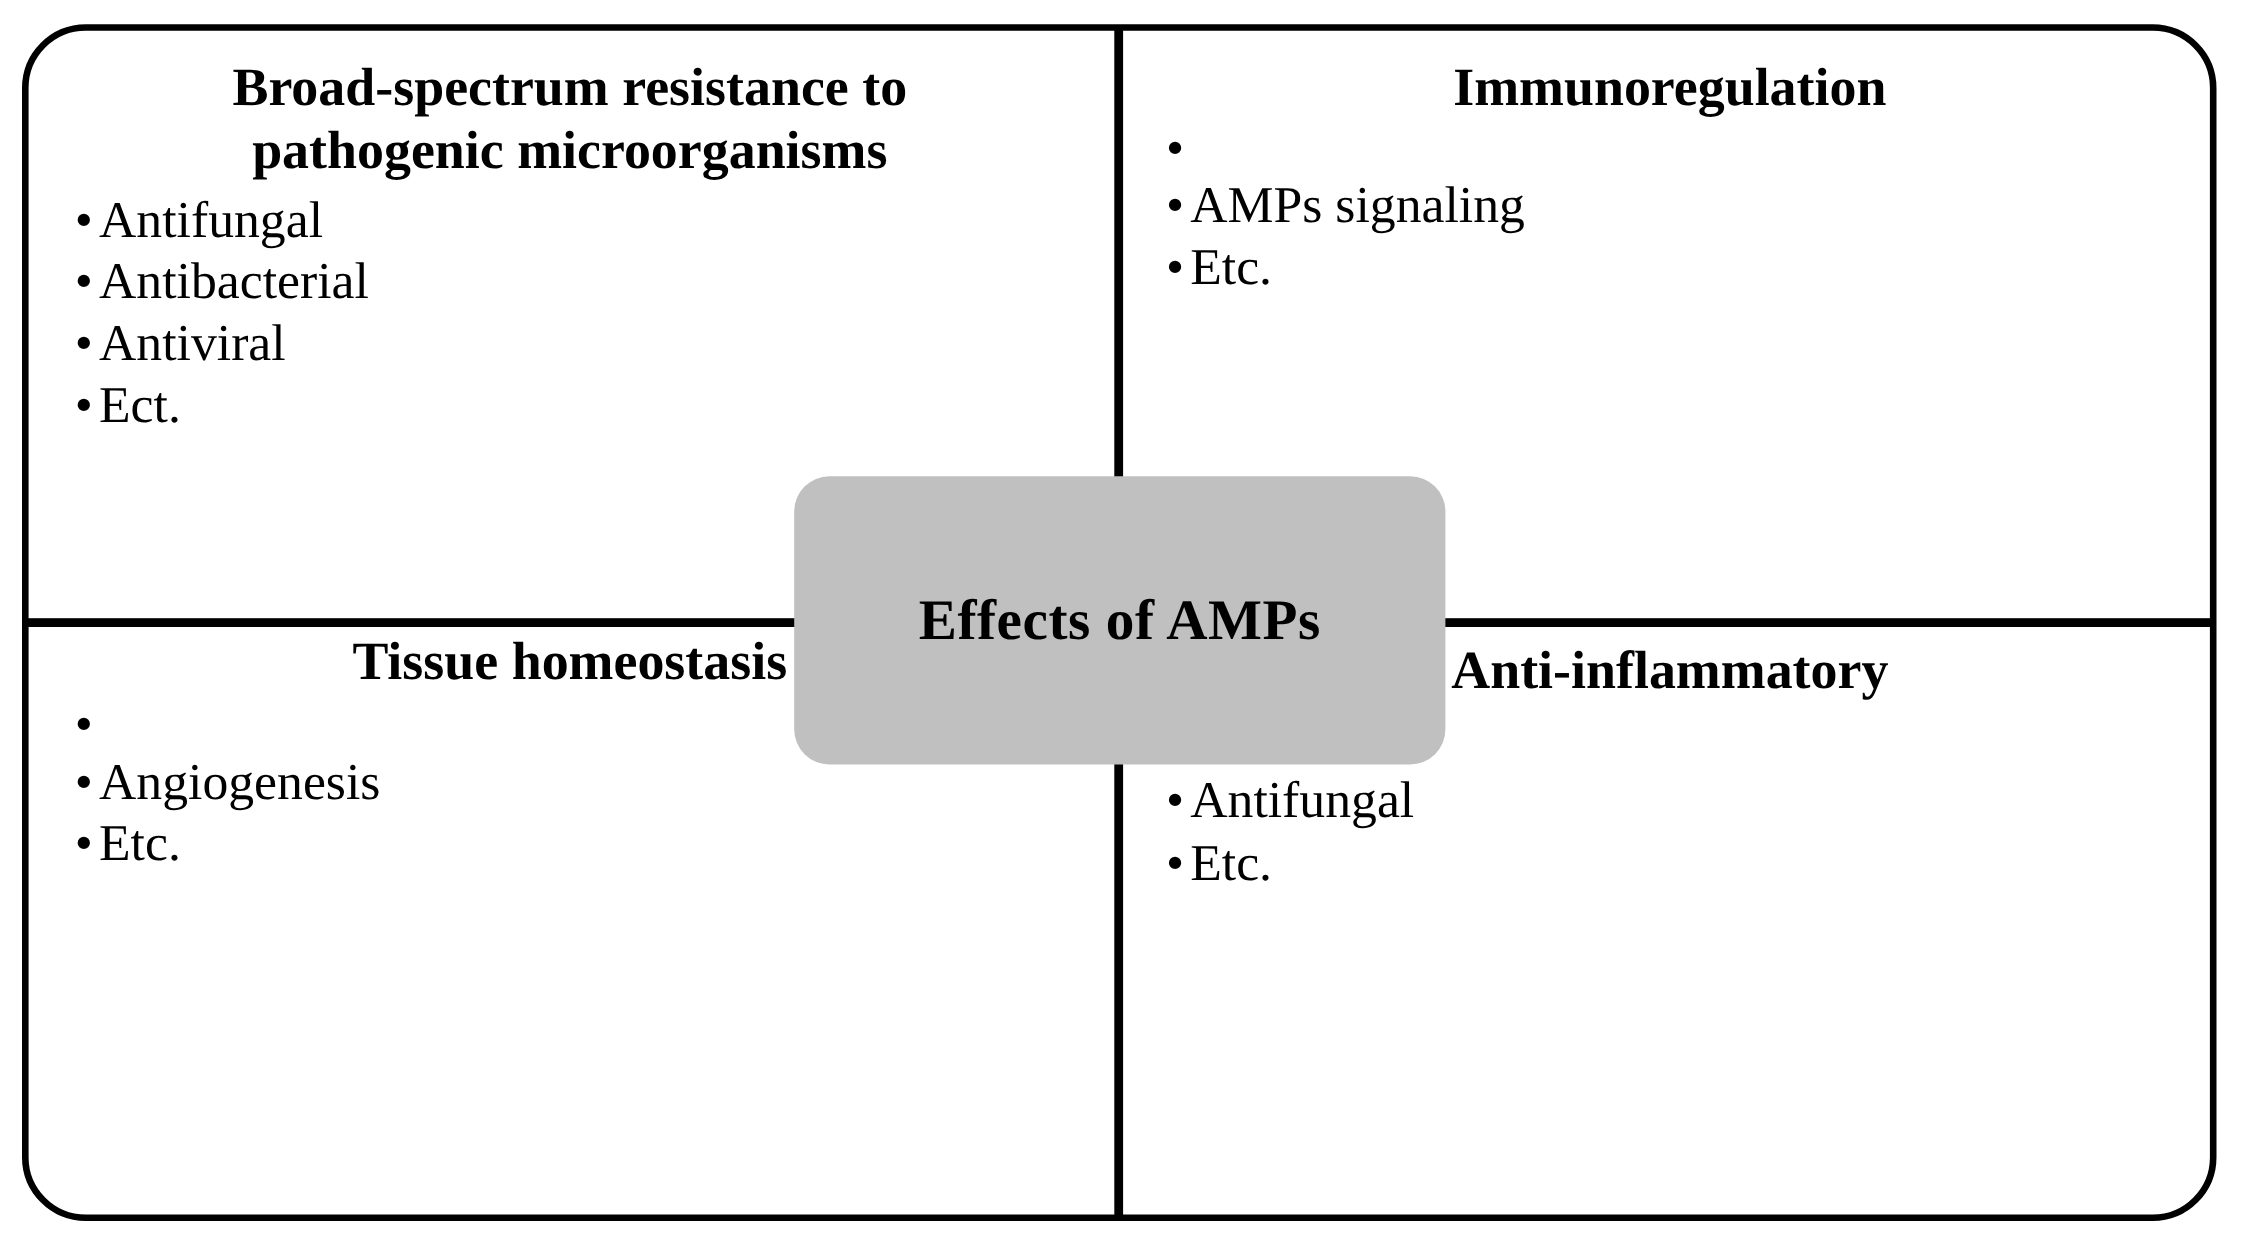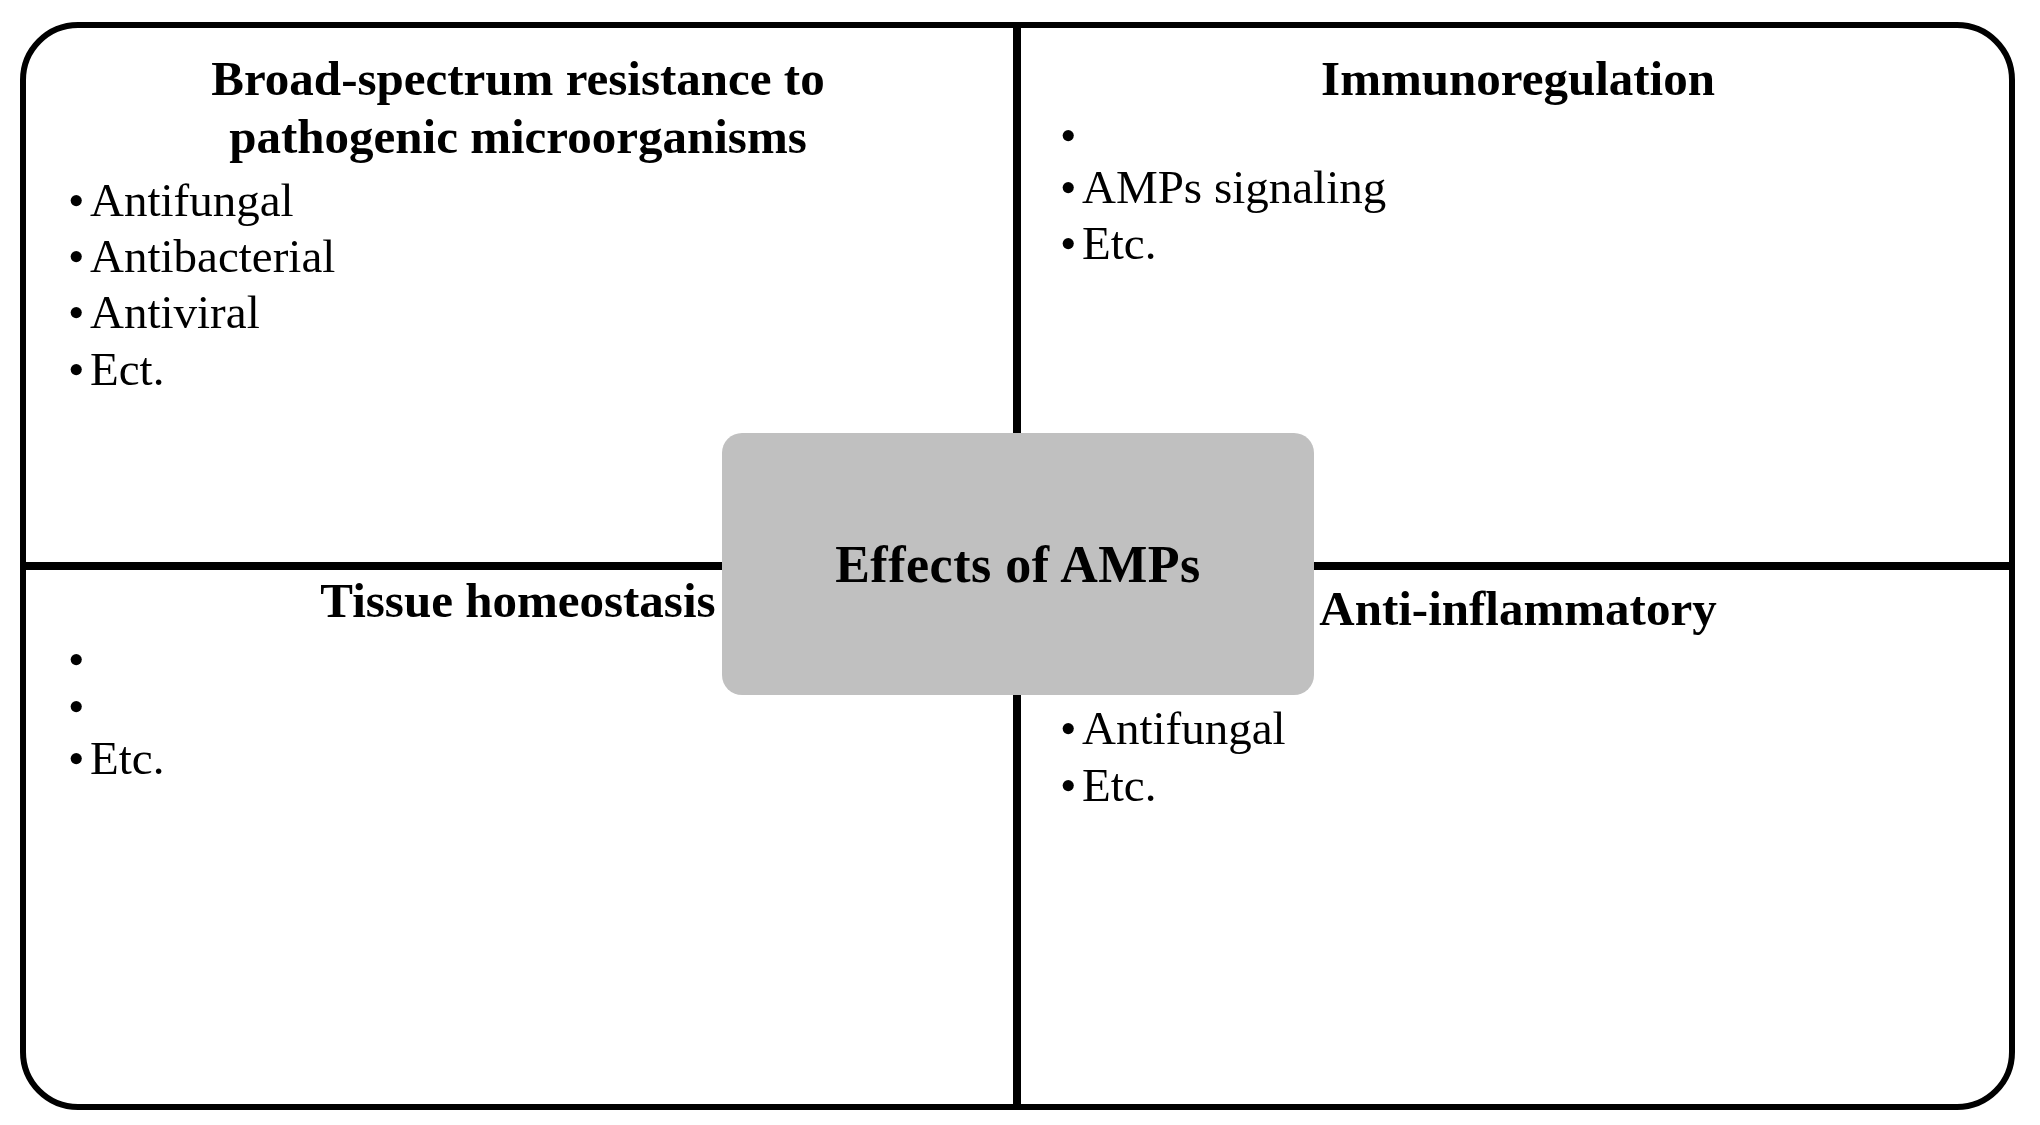--- a/index.html
+++ b/index.html
@@ -70,21 +70,21 @@
   }
 
   
   .center-node {
     position: absolute;
     left: 722px;
     top: 433px;
     width: 592px;
     height: 262px;
     background: #c0c0c0;
-    border-radius: 20px;
+    border-radius: 32px;
     display: flex;
     align-items: center;
     justify-content: center;
     z-index: 5;
   }
   .center-node-label {
     font-weight: bold;
     font-size: 52px;
     letter-spacing: 0.5px;
     color: #000000;
@@ -194,20 +194,21 @@
   </div>
 
   <div class="quad quad-bl">
     <div class="quad-title">Tissue homeostasis</div>
     <ul class="bullet-list">
       <li class="bullet-item">
         <span class="bullet-dot">•</span>
       </li>
       <li class="bullet-item">
         <span class="bullet-dot">•</span>
+        <span class="bullet-text">Angiogenesis</span>
       </li>
       <li class="bullet-item">
         <span class="bullet-dot">•</span>
         <span class="bullet-text">Etc.</span>
       </li>
     </ul>
   </div>
 
   <div class="quad quad-br">
     <div class="quad-title">Anti-inflammatory</div>

